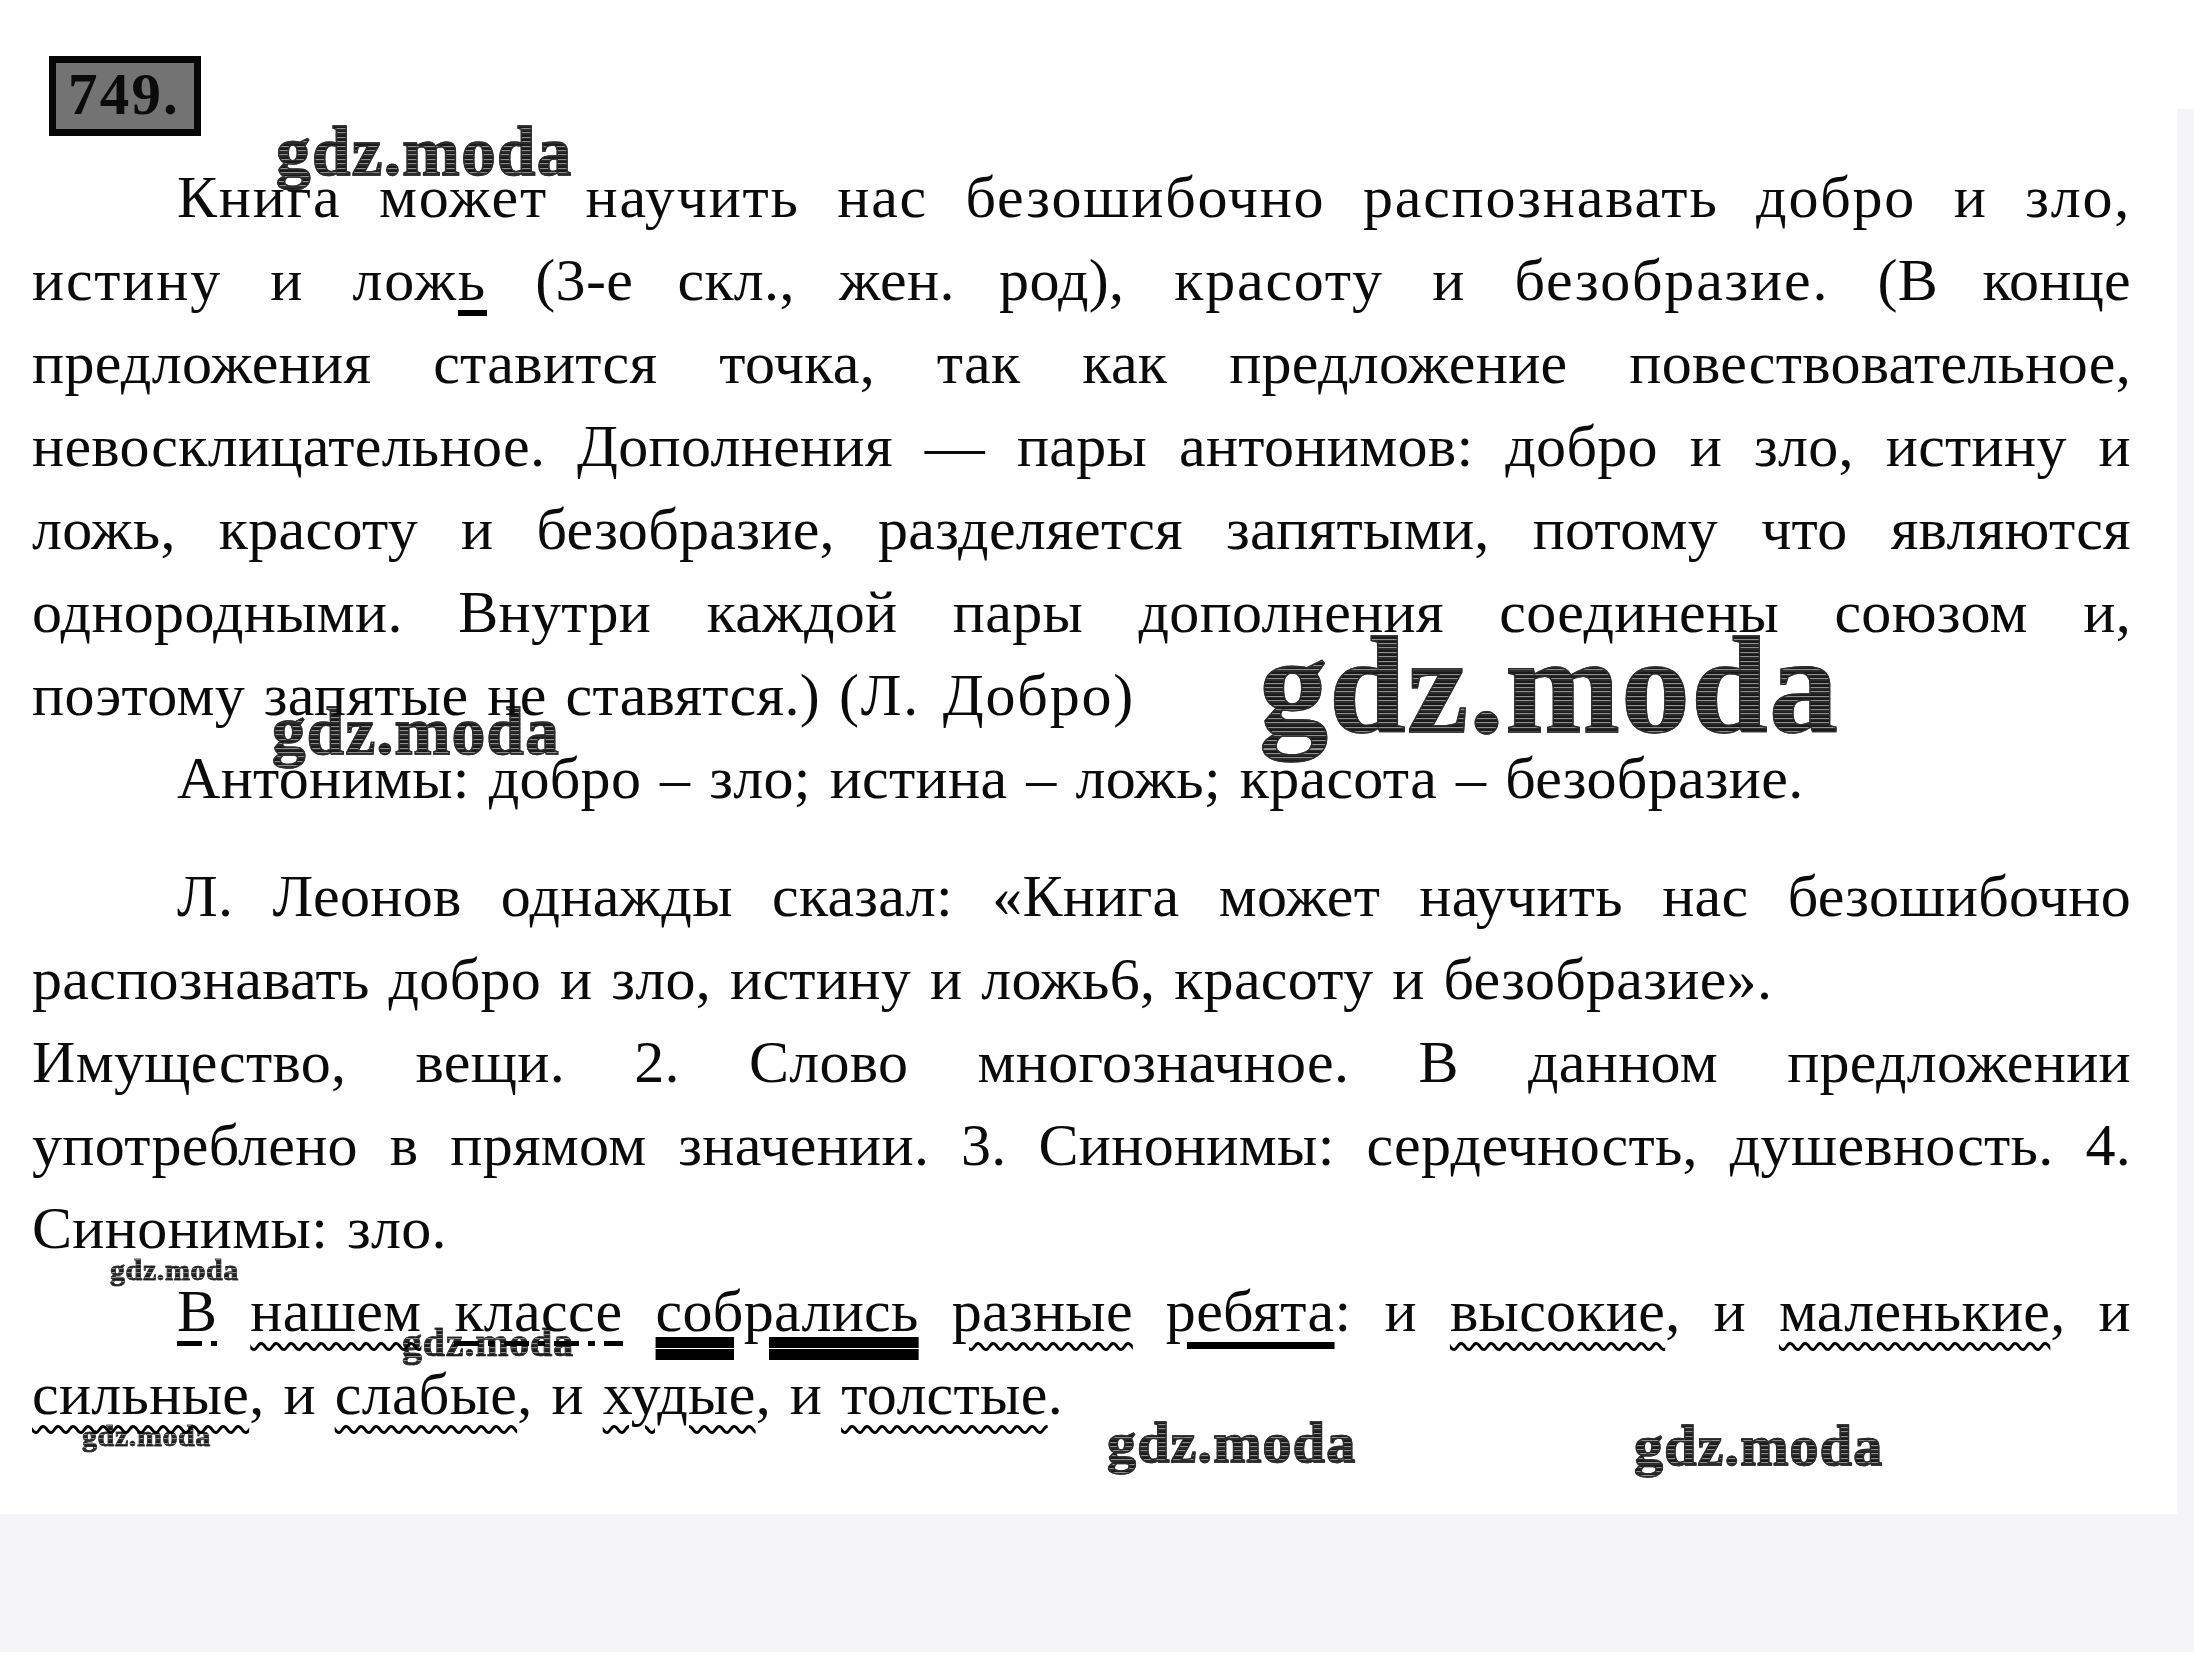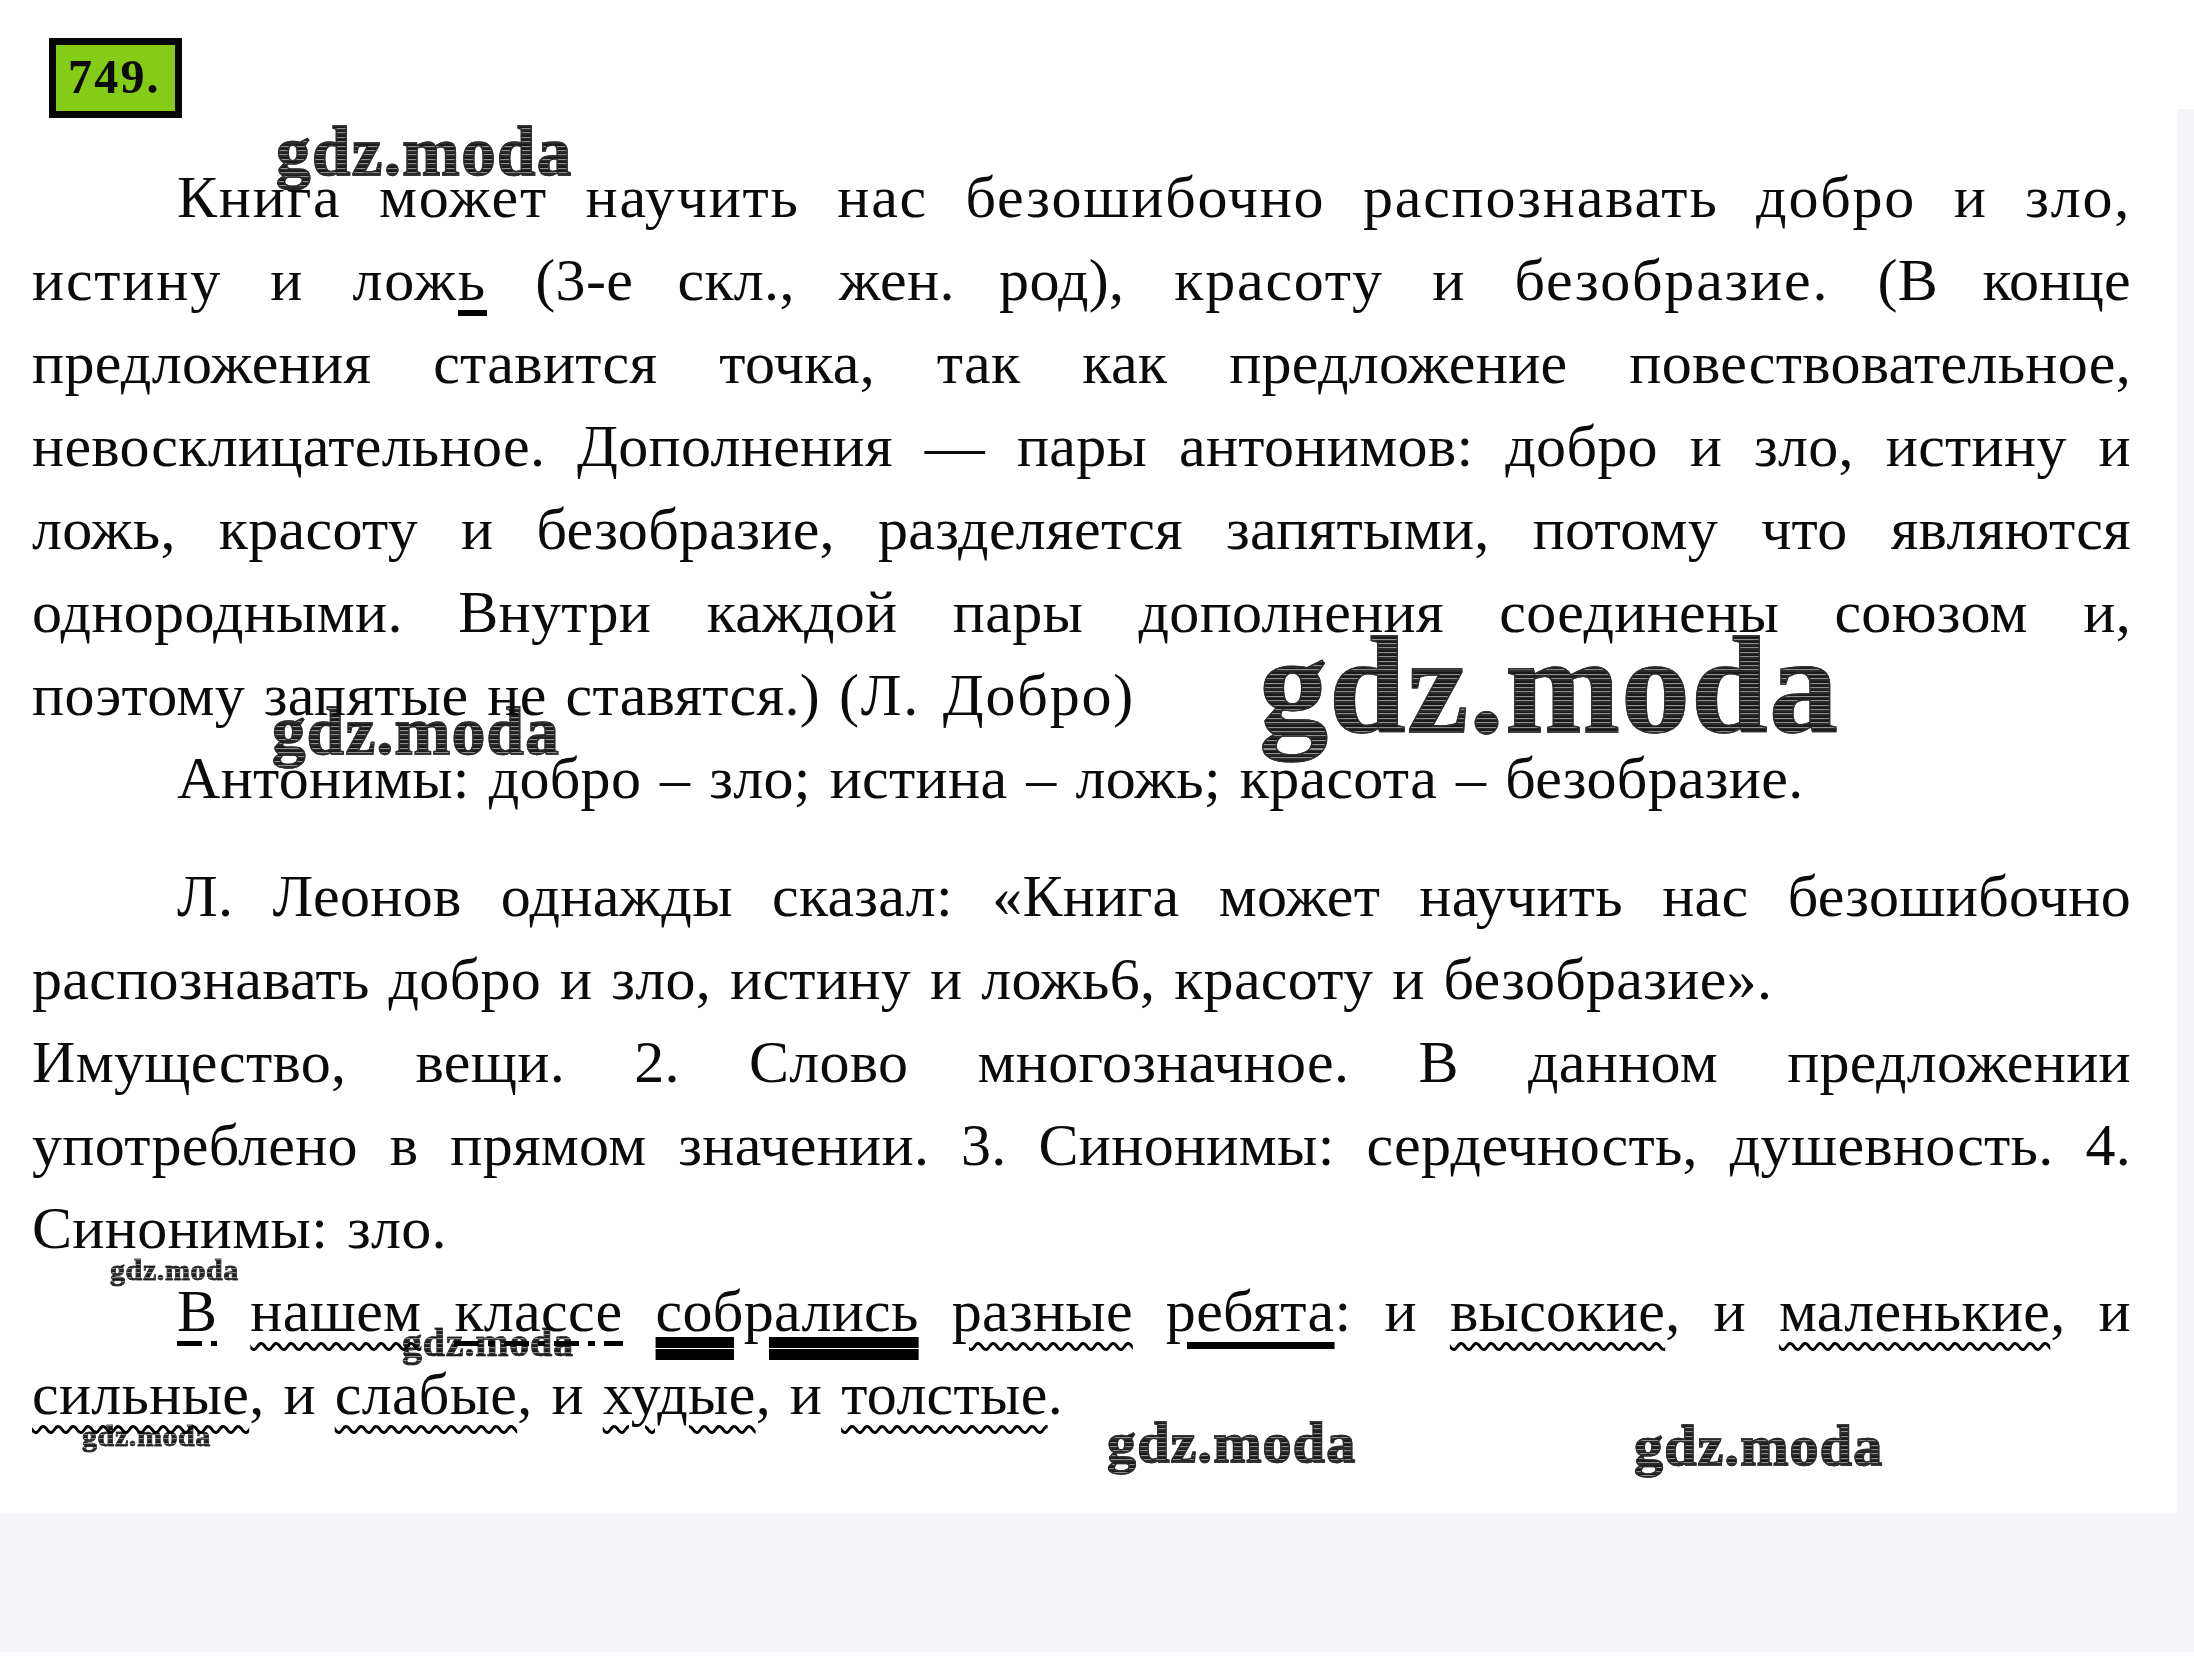--- a/index.html
+++ b/index.html
@@ -10,25 +10,25 @@
     overflow:hidden;
     font-family:"Liberation Serif",serif;
     color:#0b0b0b;
   }
   
   .right-strip{position:absolute;left:2177px;top:109px;width:17.7px;height:1405px;background:#f4f4f9;}
   .bottom-band{position:absolute;left:0;top:1514px;width:2194px;height:138px;background:#f4f4f9;}
 
   
   .ex-box{
-    position:absolute;left:49px;top:38px;
+    position:absolute;left:49px;top:56px;
     border:7.2px solid #070707;
     padding:3.3px 14.4px 5.5px 12px;
-    font-size:48px;line-height:57px;font-weight:bold;
-    letter-spacing:2.2px;background:#84cc16;
+    font-size:59px;line-height:57px;font-weight:bold;
+    letter-spacing:2.2px;background:#737373;
   }
 
   
   .text{
     position:absolute;left:32px;top:156px;width:2099px;
   }
   .line{
     font-size:60px;line-height:83px;
     text-align:left;
   }

